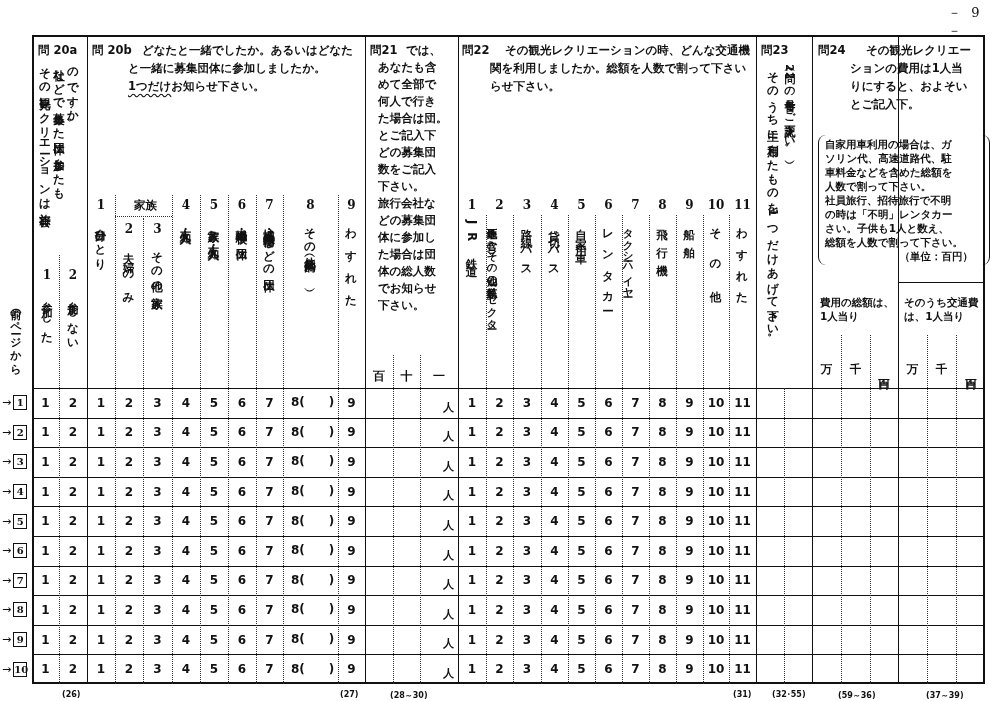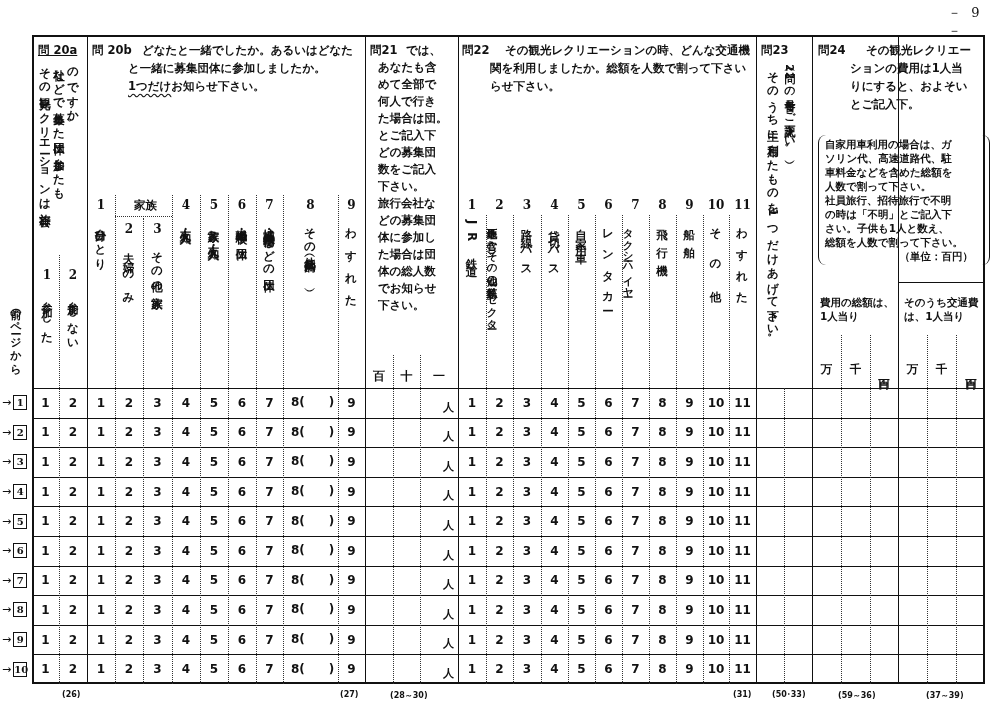--- a/index.html
+++ b/index.html
@@ -77,21 +77,21 @@
     <div class="vdot" style="left: 841px; top: 335px; height: 349px;"></div>
     <div class="vdot" style="left: 870px; top: 335px; height: 349px;"></div>
     <div class="vdot" style="left: 927px; top: 335px; height: 349px;"></div>
     <div class="vdot" style="left: 956px; top: 335px; height: 349px;"></div>
     <div class="vline" style="left: 898px; top: 282px; height: 106px;"></div>
     <div class="hline" style="left: 898px; top: 282px; width: 87px;"></div>
   </div>
 
 <div class="abs vert" style="left:8px;top:300px;height:90px;font-size:11px;">前のページから</div>
 
-<div class="abs qtitle" style="left:38px;top:42px;text-decoration:underline;">問 20a</div>
+<div class="abs qtitle" style="left:38px;top:42px;">問 20a</div>
 <div class="abs vert" style="left:66px;top:60px;height:130px;">のですか。</div>
 <div class="abs vert" style="left:52px;top:60px;height:190px;">社などで募集した団体に参加したも</div>
 <div class="abs vert" style="left:38px;top:60px;height:190px;">その観光レクリエーションは旅行会</div>
 <div class="abs num" style="left:38px;top:268px;width:18px;">1</div>
 <div class="abs num" style="left:64px;top:268px;width:18px;">2</div>
 <div class="abs vert" style="left:40px;top:292px;height:92px;letter-spacing:6px;">参加した</div>
 <div class="abs vert" style="left:66px;top:292px;height:92px;letter-spacing:3px;">参加しない</div>
 
 <div class="abs qtitle" style="left:92px;top:42px;">問 20b</div>
 <div class="abs qtext" style="left:142px;top:42px;">どなたと一緒でしたか。あるいはどなた</div>
@@ -182,21 +182,21 @@
 <div class="abs qtext" style="left:866px;top:42px;">その観光レクリエー</div>
 <div class="abs qtext" style="left:850px;top:60px;">ションの費用は1人当</div>
 <div class="abs qtext" style="left:850px;top:78px;">りにすると、およそい</div>
 <div class="abs qtext" style="left:850px;top:96px;">とご記入下。</div>
 <div id="q24-note" class="abs note" style="left:818px;top:135px;width:158px;">
     <div>自家用車利用の場合は、ガ</div>
     <div>ソリン代、高速道路代、駐</div>
     <div>車料金などを含めた総額を</div>
     <div>人数で割って下さい。</div>
     <div>社員旅行、招待旅行で不明</div>
-    <div>の時は「不明」とご記入下</div>
+    <div>の時は「不明」レンタカー</div>
     <div>さい。子供も1人と数え、</div>
     <div>総額を人数で割って下さい。</div>
     <div style="text-align: right; padding-right: 10px;">（単位：百円）</div>
   </div>
 <div class="abs ylabel" style="left:820px;top:295px;width:76px;">費用の総額は、1人当り</div>
 <div class="abs ylabel" style="left:904px;top:295px;width:78px;">そのうち交通費は、1人当り</div>
 <div id="q24-units">
     <div class="abs" style="left: 812px; top: 362px; width: 29px; text-align: center; font-size: 11.5px; font-weight: bold;">万</div>
     <div class="abs" style="left: 841px; top: 362px; width: 29px; text-align: center; font-size: 11.5px; font-weight: bold;">千</div>
     <div class="abs" style="left: 870px; top: 355px; width: 28px; text-align: center; font-size: 11.5px; font-weight: bold; writing-mode: vertical-rl; height: 28px; line-height: 28px;">百円</div>
@@ -595,15 +595,15 @@
       <div class="cell" style="left: 898px; top: 0px; width: 29px; height: 29.6px;"></div>
       <div class="cell" style="left: 927px; top: 0px; width: 29px; height: 29.6px;"></div>
       <div class="cell" style="left: 956px; top: 0px; width: 29px; height: 29.6px;"></div>
     </div>
   </div>
 
 <div class="abs colnote" style="left:62px;top:690px;">(26)</div>
 <div class="abs colnote" style="left:340px;top:690px;">(27)</div>
 <div class="abs colnote" style="left:390px;top:690px;">(28～30)</div>
 <div class="abs colnote" style="left:733px;top:690px;">(31)</div>
-<div class="abs colnote" style="left:772px;top:690px;">(50･33)</div>
+<div class="abs colnote" style="left:772px;top:690px;">(32･55)</div>
 <div class="abs colnote" style="left:838px;top:690px;">(59～36)</div>
 <div class="abs colnote" style="left:926px;top:690px;">(37～39)</div>
 
 </body></html>

